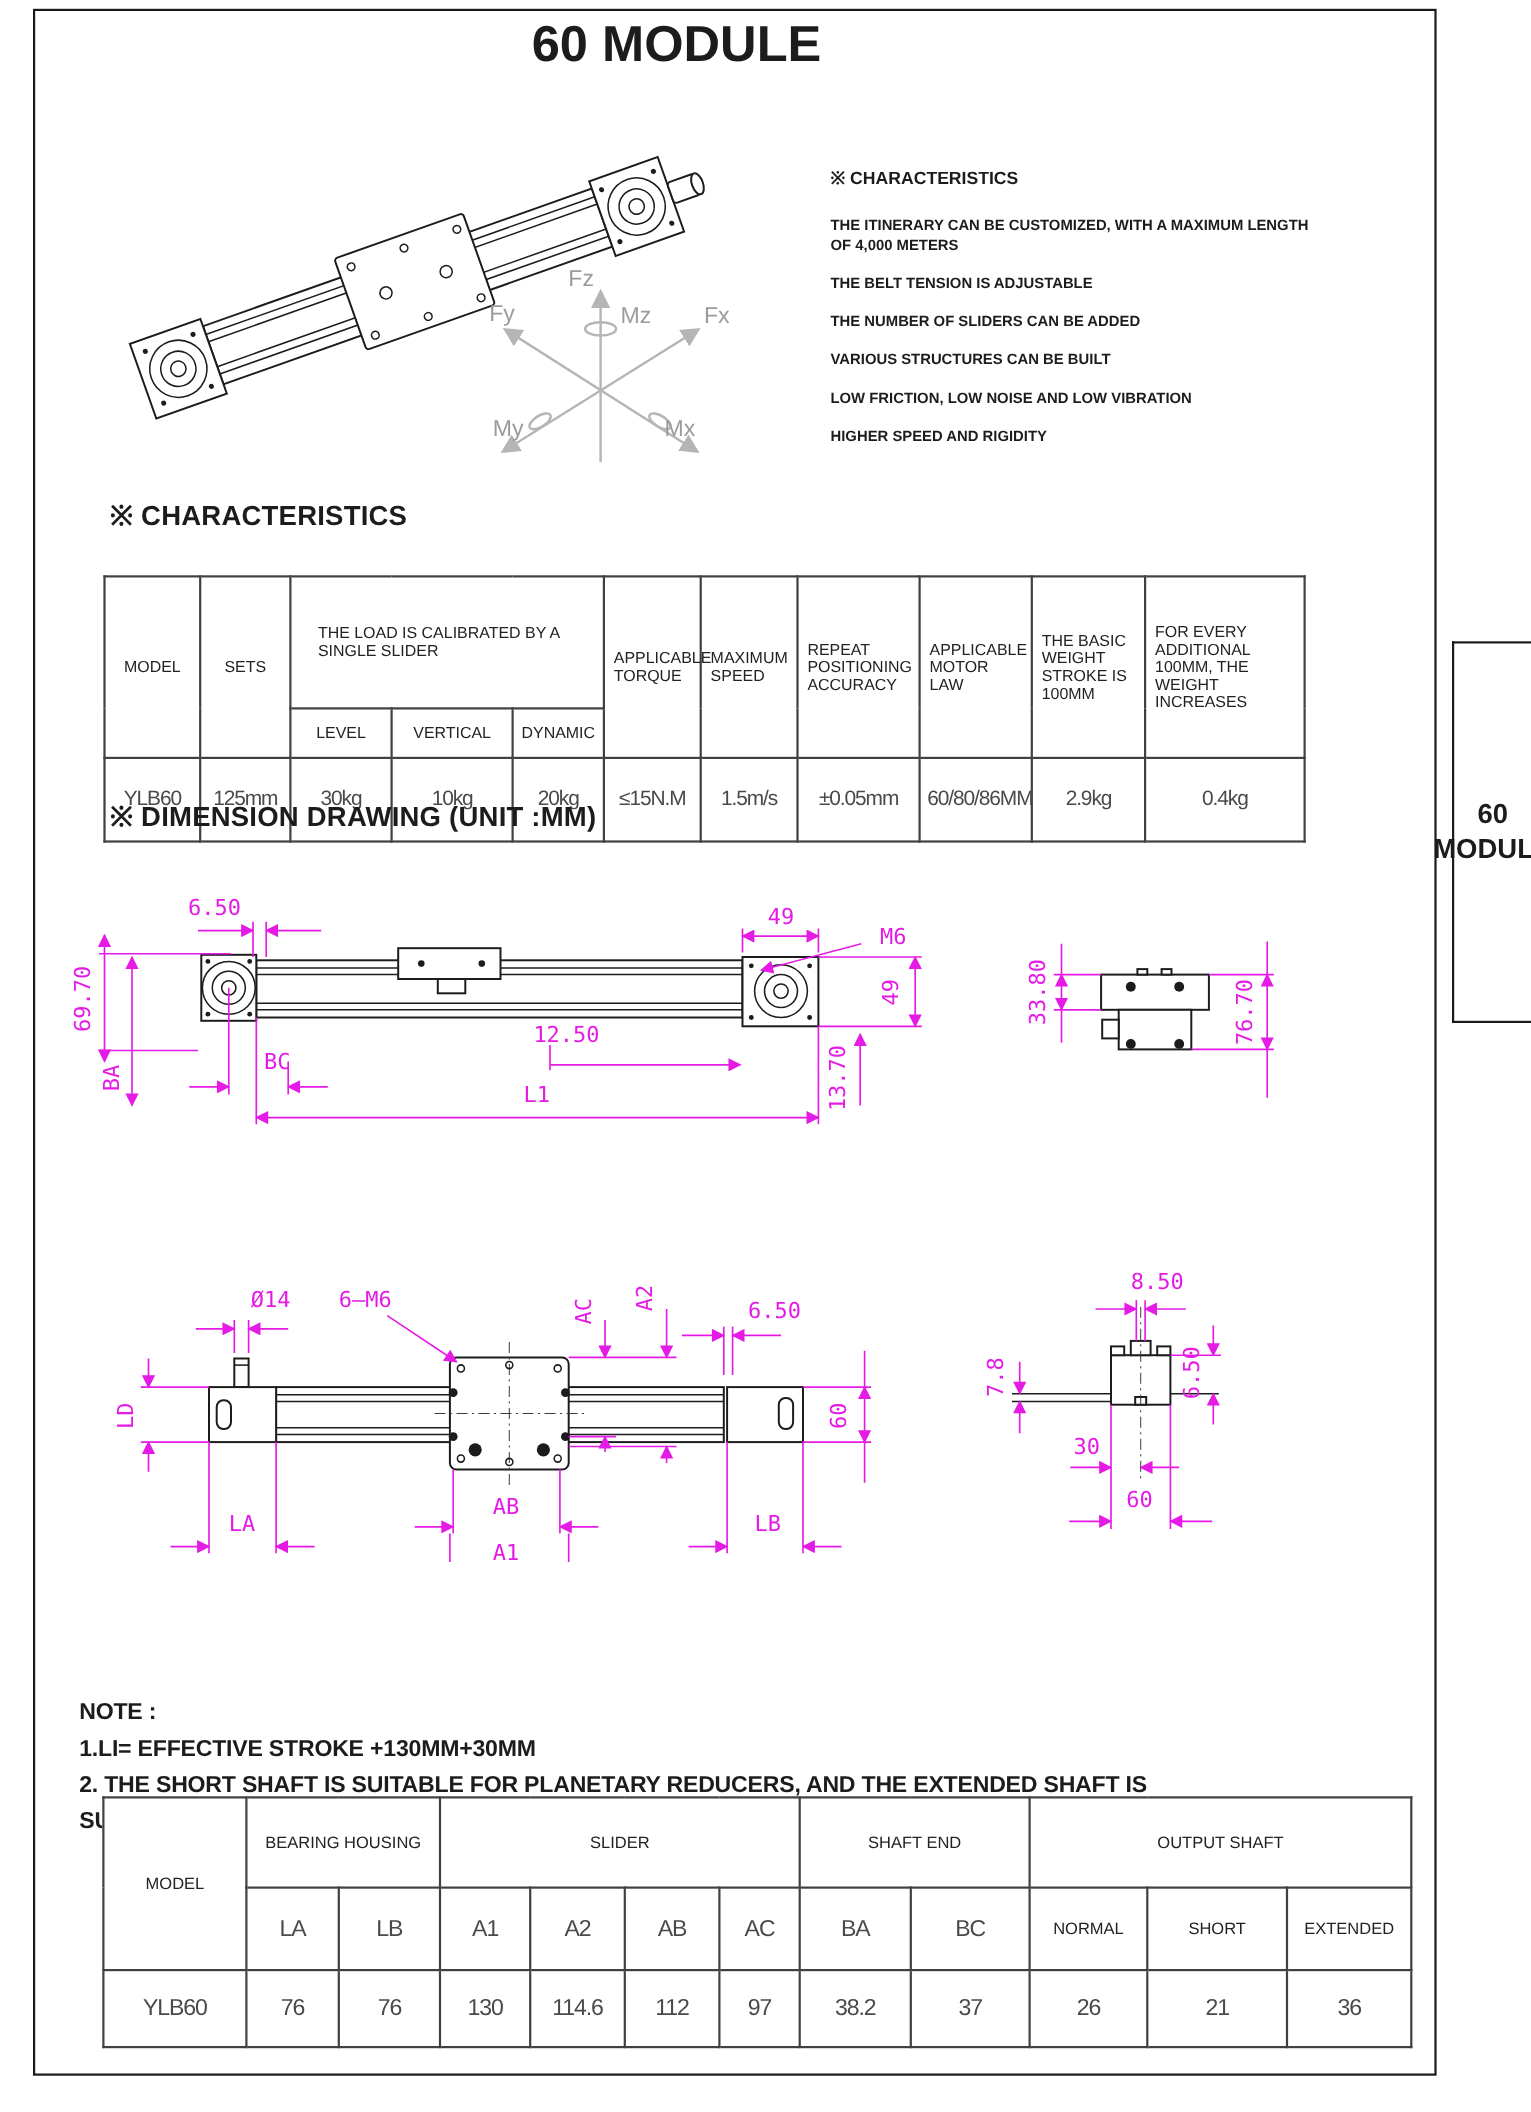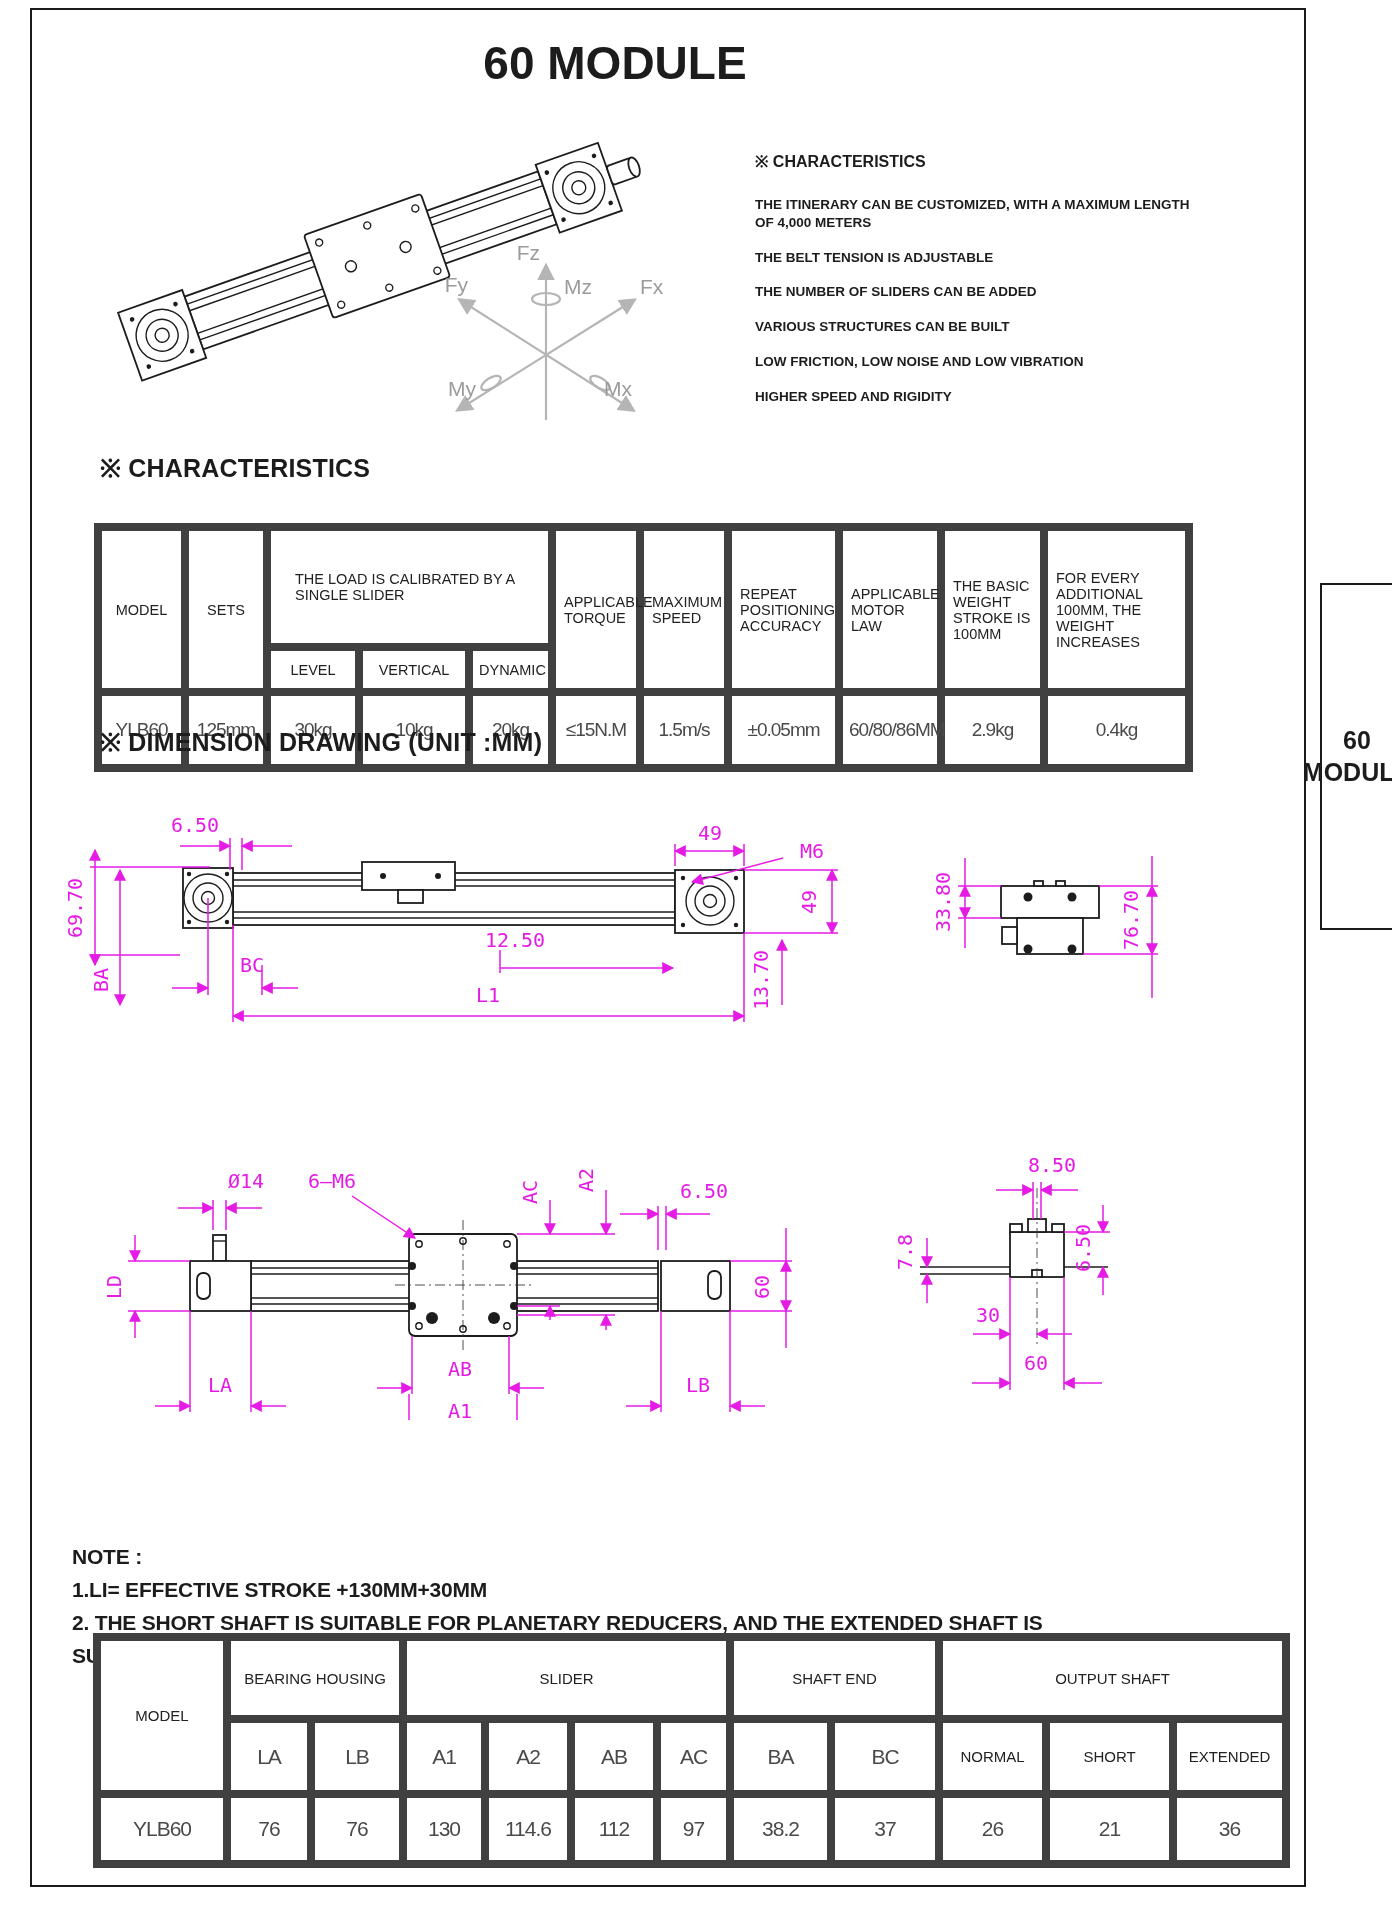--- a/index.html
+++ b/index.html
@@ -3,32 +3,32 @@
 <meta charset="utf-8">
 <style>
   html,body { margin:0; padding:0; background:#ffffff; }
   body { width:1392px; height:1920px; position:relative; font-family:"Liberation Sans", sans-serif; color:#1c1c1c; overflow:hidden; }
 
   .frame { position:absolute; left:30px; top:8px; width:1276px; height:1879px; border:2px solid #1a1a1a; box-sizing:border-box; }
 
   .side-tab { position:absolute; left:1320px; top:583px; width:72px; height:347px; border:2px solid #1a1a1a; border-right:none; box-sizing:border-box;
     display:flex; flex-direction:column; align-items:center; justify-content:center; font-weight:bold; font-size:25px; line-height:1.25; background:#fff; }
 
-  .title { position:absolute; left:0; top:36px; width:1230px; text-align:center; font-size:46px; font-weight:bold; }
+  .title { position:absolute; left:0; top:12px; width:1230px; text-align:center; font-size:46px; font-weight:bold; }
 
   .features { position:absolute; left:755px; top:150px; width:470px; }
   .features .fh { font-size:16px; font-weight:bold; margin-bottom:24px; }
   .features .fi { font-size:13.5px; font-weight:bold; line-height:1.32; margin-bottom:17px; max-width:455px; }
 
   .sec-head { position:absolute; font-size:25px; font-weight:bold; letter-spacing:0.2px; }
   #sec1 { left:100px; top:450px; }
   #sec2 { left:100px; top:724px; }
 
   table { border-collapse:collapse; background:#fff; table-layout:fixed; }
-  td, th { border:8px solid #404040; font-weight:normal; color:#222; padding:2px 6px; box-sizing:border-box; }
+  td, th { border:2px solid #404040; font-weight:normal; color:#222; padding:2px 6px; box-sizing:border-box; }
 
   .t1 { position:absolute; left:94px; top:523px; width:1091px; font-size:14.5px; }
   .t1 .ctr { text-align:center; }
   .t1 .lft { text-align:left; padding-left:8px; }
   .t1 .grp { padding-left:24px; }
   .t1 tr.hr1 td { height:120px; }
   .t1 tr.hr2 td { height:45px; text-align:center; }
   .t1 tr.dr td { height:76px; text-align:center; }
 
   .t2 { position:absolute; left:93px; top:1633px; width:1189px; font-size:15px; }

